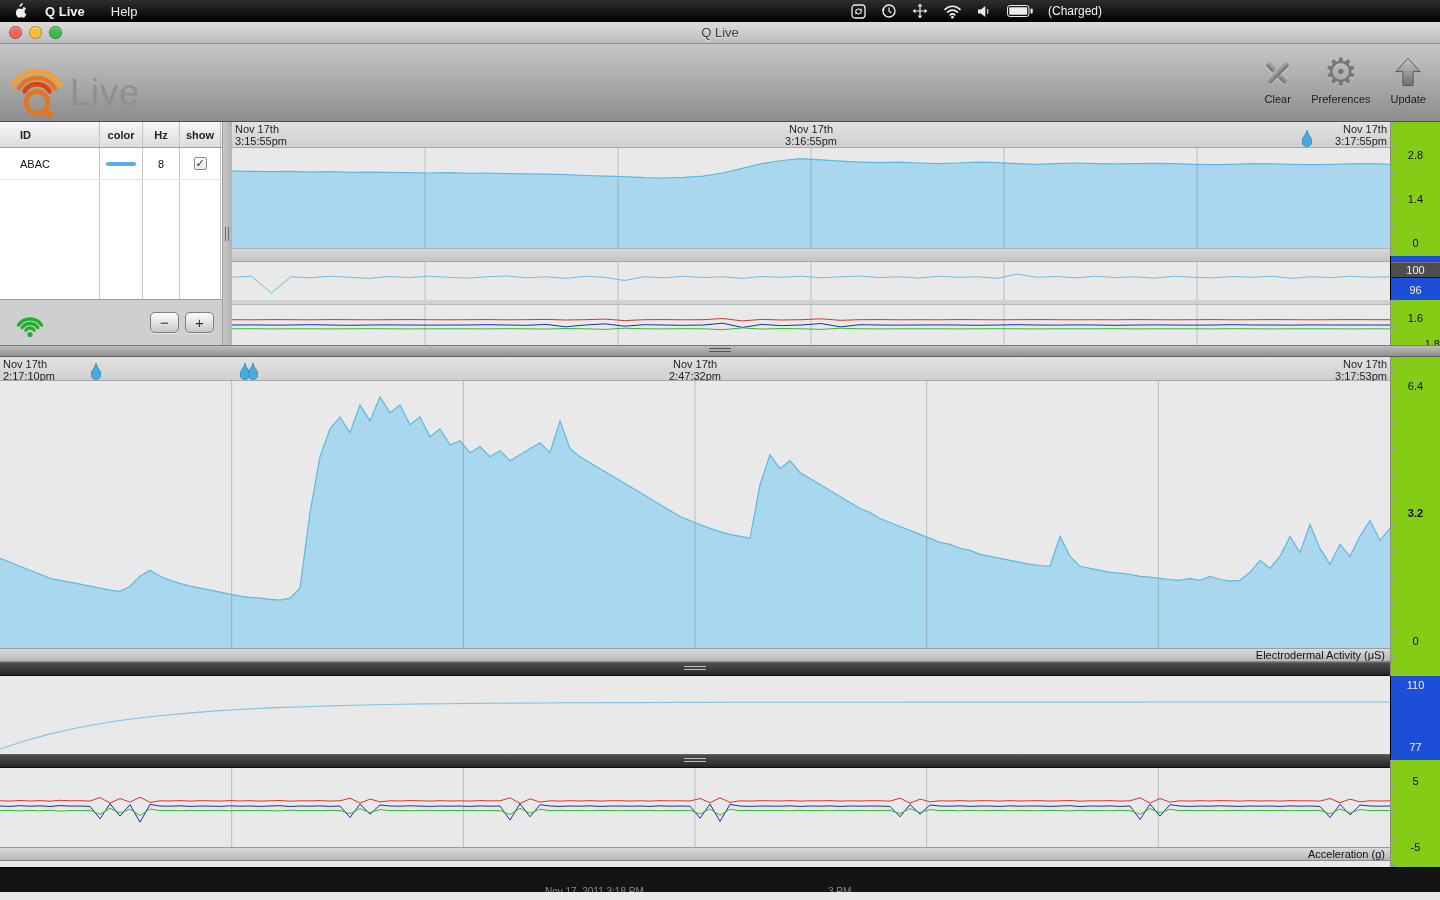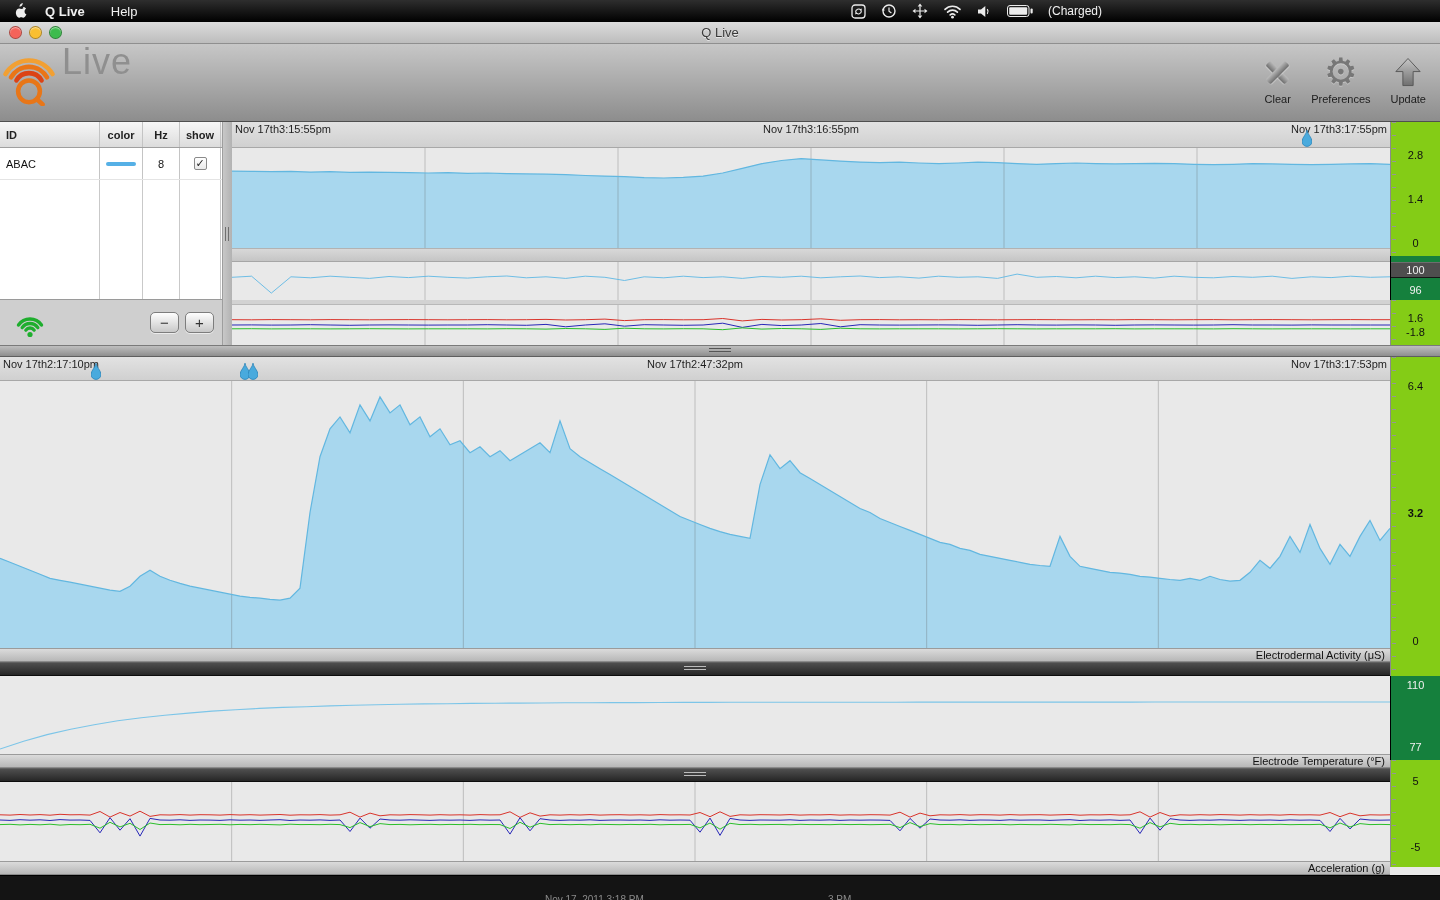--- a/index.html
+++ b/index.html
@@ -18,75 +18,75 @@
 
   
   .titlebar{height:22px;background:linear-gradient(#dcdcdc,#bdbdbd);border-bottom:1px solid #8f8f8f;position:relative;display:flex;align-items:center}
   .tl{position:absolute;left:9px;top:4px;display:flex;gap:7px}
   .dot{width:13px;height:13px;border-radius:50%;border:1px solid rgba(0,0,0,.3);box-shadow:inset 0 1px 1px rgba(255,255,255,.55)}
   .dot.red{background:#f4635a}.dot.yellow{background:#f9bf31}.dot.green{background:#3dbb4d}
   .wtitle{margin:0 auto;font-size:13px;color:#3a3a3a;text-shadow:0 1px 0 rgba(255,255,255,.6)}
 
   
   .toolbar{height:78px;background:linear-gradient(#c7c7c7,#8d8d8d);border-bottom:1px solid #4f4f4f;display:flex;align-items:center}
-  .logo{display:flex;height:100%}
+  .logo{display:flex;align-items:flex-end;padding-left:8px;height:100%}
   .logo svg{display:block;margin-bottom:4px}
   .logo-text{font-size:36px;color:#8f8f8f;line-height:1;margin:0 0 10px 4px;letter-spacing:1px}
   .tb-buttons{margin-left:auto;display:flex;align-items:flex-end;gap:20px;padding:0 14px 6px 0}
   .tb-btn{display:flex;flex-direction:column;align-items:center;gap:3px;cursor:default}
   .tb-btn .lbl{font-size:11px;color:#1c1c1c}
   .tb-ic{height:36px;display:flex;align-items:center;justify-content:center}
   .x-icon{position:relative;width:27px;height:27px}
   .x-icon::before,.x-icon::after{content:"";position:absolute;left:0;top:10px;width:27px;height:7px;border-radius:2px;background:linear-gradient(#bcbcbc,#6e6e6e);box-shadow:0 1px 1px rgba(255,255,255,.35)}
   .x-icon::before{transform:rotate(45deg)}
   .x-icon::after{transform:rotate(-45deg)}
   .gear-glyph{font-size:38px;color:#777;line-height:36px;text-shadow:0 1px 0 rgba(255,255,255,.3)}
 
   
   .top-section{display:flex;height:223px}
   .left-panel{width:222px;display:flex;flex-direction:column;background:#cfcfcf}
   .dev-table{height:178px;background:#fff;border-bottom:1px solid #9a9a9a;display:flex;flex-direction:column}
   .dt-head{display:flex;height:26px;background:linear-gradient(#f7f7f7,#dcdcdc);border-bottom:1px solid #a0a0a0;font-size:11px;font-weight:bold;color:#222}
   .dt-head>div,.dt-row>div{border-right:1px solid #c4c4c4;height:100%;display:flex;align-items:center;justify-content:center}
-  .c-id{width:100px;justify-content:flex-start !important;padding-left:6px}
+  .c-id{width:100px;justify-content:flex-start !important;padding-left:20px}
   .c-color{width:43px}.c-hz{width:37px}.c-show{width:41px}
   .dt-row{display:flex;height:32px;font-size:11px;color:#111;background:#fff;border-bottom:1px solid #e4e4e4}
   .dt-body{flex:1;position:relative;background:#fff}
   .vline{position:absolute;top:0;bottom:0;width:1px;background:#c9c9c9}
   .swatch{width:30px;height:4px;border-radius:2px;background:#55b0e6}
   .cbx{width:13px;height:13px;border:1px solid #8a8a8a;border-radius:2px;background:linear-gradient(#fff,#eaeaea);font-size:11px;line-height:11px;color:#222;text-align:center}
   .panel-foot{height:45px;display:flex;align-items:center;background:#cfcfcf;padding:0 2px 0 12px}
   .pf-spacer{flex:1}
   .small-btn{width:29px;height:21px;border:1px solid #7d7d7d;border-radius:5px;background:linear-gradient(#fefefe,#c8c8c8);font-size:15px;color:#333;text-align:center;margin-right:6px;box-shadow:0 1px 0 rgba(255,255,255,.6);font-family:"Liberation Sans",sans-serif}
   .pane-splitter{width:10px;background:linear-gradient(90deg,#c8c8c8,#b2b2b2);border-left:1px solid #9e9e9e;display:flex;align-items:center;justify-content:center}
   .vgrip{width:5px;height:14px;background:repeating-linear-gradient(90deg,#6f6f6f 0 1px,transparent 1px 3px)}
 
   .overview-region{width:1158px;display:flex;flex-direction:column}
   .ts-header{height:26px;background:linear-gradient(#e2e2e2,#d0d0d0);border-bottom:1px solid #a8a8a8;position:relative;font-size:11px;color:#1f1f1f;flex:none}
   .ts-header.main{height:24px;width:1390px}
-  .ts{position:absolute;top:1px;line-height:12px;display:flex;flex-direction:row}
+  .ts{position:absolute;top:1px;line-height:12px;display:flex;flex-direction:column}
   .ts.left{left:3px}
   .ts.center{left:50%;transform:translateX(-50%);align-items:center;text-align:center}
   .ts.right{right:3px;align-items:flex-end;text-align:right}
   .droplet{position:absolute;bottom:0;margin-left:-5px}
   .droplet svg{display:block}
 
   .ov-chart{position:relative;background:#e9e9e9;overflow:hidden}
   .ovc1{height:100px}
   .ov-sep{height:14px;background:linear-gradient(#d8d8d8,#c5c5c5);border-top:1px solid #b2b2b2;border-bottom:1px solid #a6a6a6}
   .ovc2{height:38px}
   .ov-sep2{height:5px;background:#d2d2d2;border-bottom:1px solid #b8b8b8}
   .ovc3{height:40px}
   .ov-chart svg,.main-chart svg{position:absolute;left:0;top:0}
 
   
   .ov-axis,.main-axis{width:50px;display:flex;flex-direction:column}
   .axis{position:relative;border-left:1px solid #8b8b8b;background:#84cc16;font-size:11px;color:#111;overflow:hidden}
   .axis::before{content:"";position:absolute;left:1px;top:0;bottom:0;width:4px;background:repeating-linear-gradient(#969696 0 1px,transparent 1px 13px)}
-  .axis.dark{background:#15803d;color:#f0f0f0;border-left-color:#000}
+  .axis.dark{background:#1d4ed8;color:#f0f0f0;border-left-color:#000}
   .axis.dark::before{display:none}
   .ax-label{position:absolute;left:0;width:100%;text-align:center;line-height:14px}
   .ax-label.hl{background:#4e4e4e;border-top:1px solid #6e6e6e;border-bottom:1px solid #161616}
   .oa1{height:134px}.oa2{height:44px}.oa3{height:45px}
   .ma1{height:319px}.ma2{height:84px}.ma3{height:107px}
 
   
   .h-splitter{height:12px;background:linear-gradient(#bfbfbf,#8e8e8e);border-top:1px solid #7a7a7a;border-bottom:1px solid #5e5e5e;display:flex;align-items:center;justify-content:center}
   .h-splitter .hgrip{width:22px;height:6px;background:repeating-linear-gradient(#555 0 1px,transparent 1px 3px)}
   .h-div{height:14px;background:linear-gradient(#4f4f4f,#262626);border-top:1px solid #616161;border-bottom:1px solid #0d0d0d;display:flex;align-items:center;justify-content:center}
@@ -328,21 +328,21 @@
         <span class="ax-label" style="top: 26px;">2.8</span>
         <span class="ax-label" style="top: 70px;">1.4</span>
         <span class="ax-label" style="top: 114px;">0</span>
       </div>
     <div class="axis dark oa2">
         <span class="ax-label hl" style="top: 6px;">100</span>
         <span class="ax-label" style="top: 27px;">96</span>
       </div>
     <div class="axis oa3">
         <span class="ax-label" style="top: 11px;">1.6</span>
-        <span class="ax-label" style="top: 25px;">-1.8</span>
+        <span class="ax-label" style="top: 37px; text-align: right;">-1.8</span>
       </div>
   </div>
 </div>
 
 <div class="h-splitter">
     <span class="hgrip"></span>
   </div>
 
 <div class="main-section">
   <div class="main-left">
@@ -389,23 +389,20 @@
     <div class="label-bar">
         <span>Electrodermal Activity (μS)</span>
       </div>
     <div class="h-div">
         <span class="hgrip"></span>
       </div>
     <div class="main-chart mc-temp">
         <svg width="1390" height="78" viewBox="0 0 1390 78" preserveAspectRatio="none">
           <polyline points="0.0,73.0 23.6,65.2 47.1,58.6 70.7,53.2 94.2,48.7 117.8,44.8 141.4,41.7 164.9,39.2 188.5,37.1 212.0,35.1 235.6,33.8 259.2,32.4 282.7,31.4 306.3,30.7 329.8,29.9 353.4,29.3 376.9,28.7 400.5,28.3 424.1,27.9 447.6,27.7 471.2,27.4 494.7,27.2 518.3,27.1 541.9,27.0 565.4,26.8 589.0,26.7 612.5,26.6 636.1,26.6 659.7,26.5 683.2,26.4 706.8,26.4 730.3,26.3 753.9,26.3 777.5,26.3 801.0,26.3 824.6,26.2 848.1,26.2 871.7,26.2 895.3,26.2 918.8,26.1 942.4,26.1 965.9,26.1 989.5,26.1 1013.1,26.1 1036.6,26.1 1060.2,26.1 1083.7,26.1 1107.3,26.1 1130.8,26.1 1154.4,26.0 1178.0,26.0 1201.5,26.0 1225.1,26.0 1248.6,26.0 1272.2,26.0 1295.8,26.0 1319.3,26.0 1342.9,26.0 1366.4,26.0 1390.0,26.0" fill="none" stroke="#7cc5e8" stroke-width="1.1"></polyline>
         </svg>
-      </div>
-    <div class="label-bar">
-        <span>Electrode Temperature (°F)</span>
       </div>
     <div class="h-div">
         <span class="hgrip"></span>
       </div>
     <div class="main-chart mc-accel">
         <svg width="1390" height="79" viewBox="0 0 1390 79" preserveAspectRatio="none">
           <line x1="231.66666666666666" x2="231.66666666666666" y1="0" y2="79" stroke="rgba(90,90,90,0.3)"></line>
           <line x1="463.3333333333333" x2="463.3333333333333" y1="0" y2="79" stroke="rgba(90,90,90,0.3)"></line>
           <line x1="695" x2="695" y1="0" y2="79" stroke="rgba(90,90,90,0.3)"></line>
           <line x1="926.6666666666666" x2="926.6666666666666" y1="0" y2="79" stroke="rgba(90,90,90,0.3)"></line>

